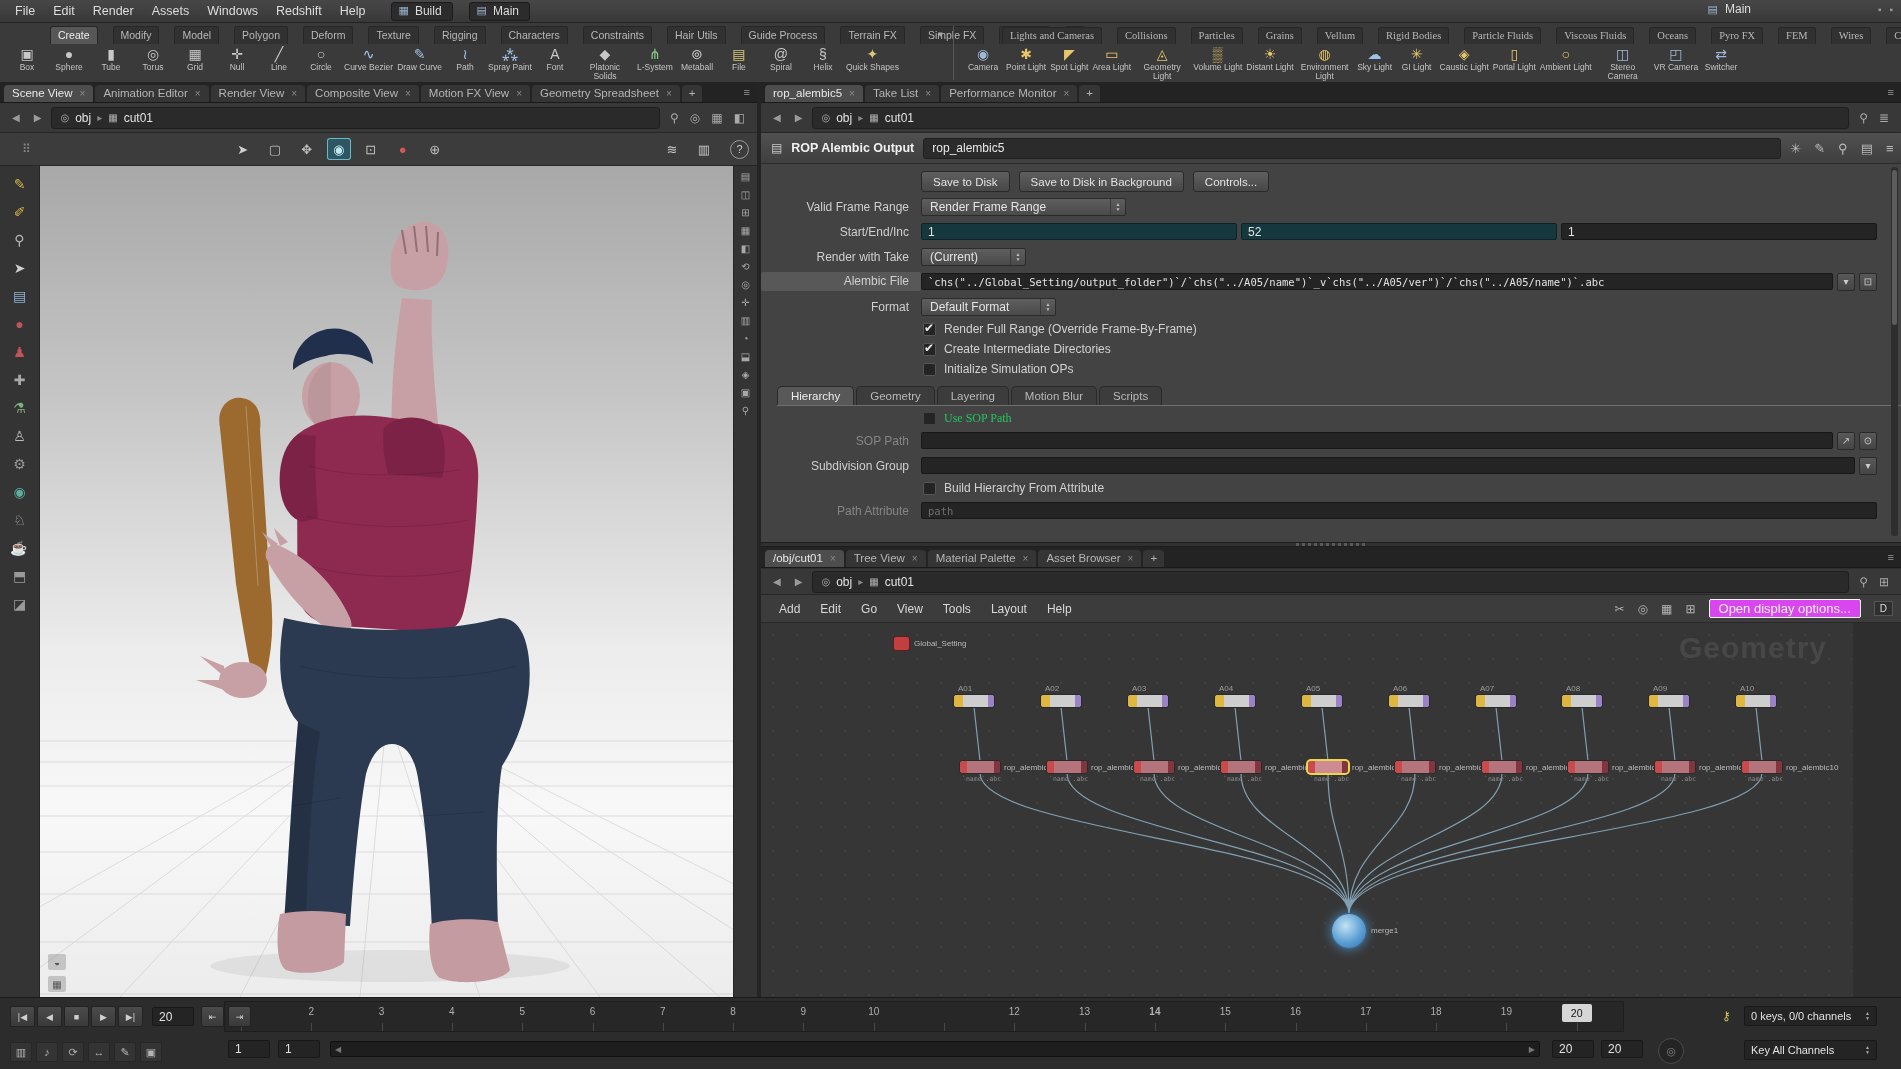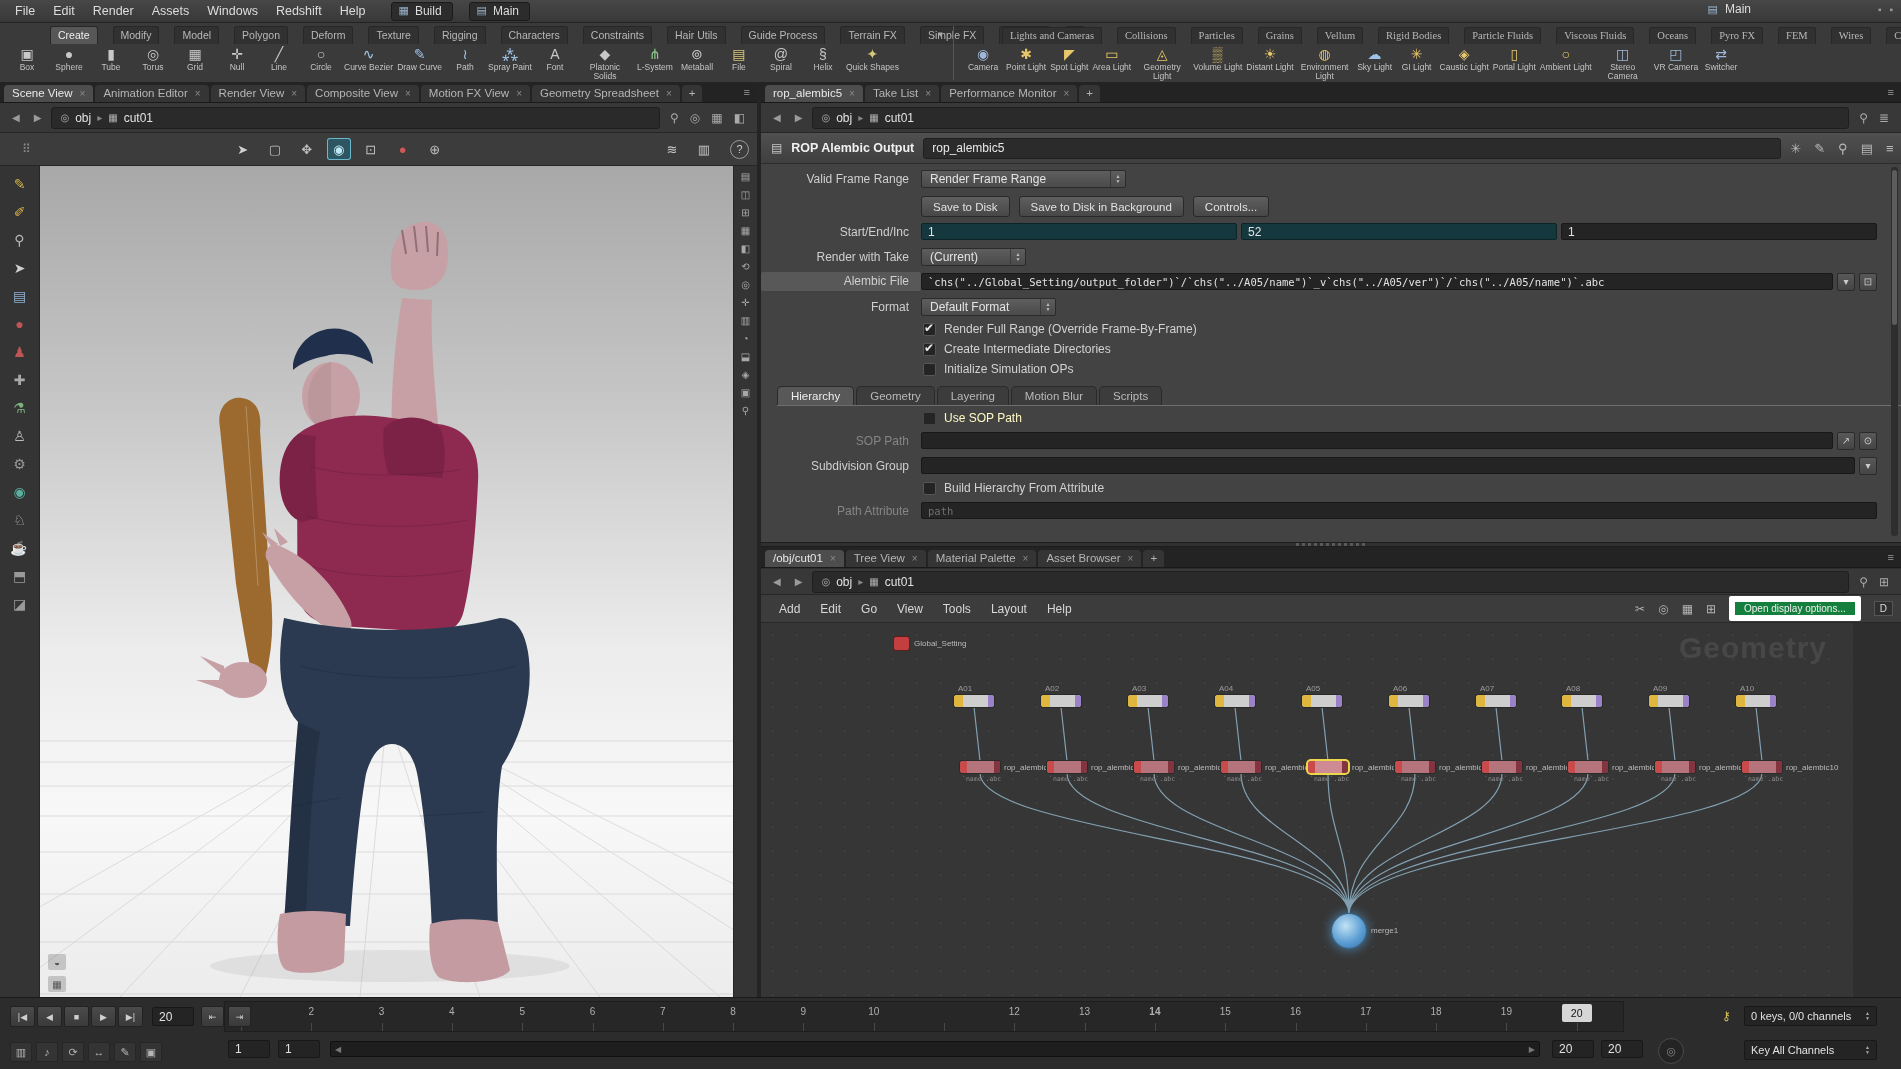--- a/index.html
+++ b/index.html
@@ -108,42 +108,42 @@
   .arr{display:flex;flex-direction:column;justify-content:center;align-items:center;margin-left:8px;
        border-left:1px solid #3a3a3a;height:100%;width:14px;color:#c0c0c0;}
   .arr::before{content:"▲";font-size:5px;line-height:5px;}
   .arr::after{content:"▼";font-size:5px;line-height:5px;}
   .hbtn{background:linear-gradient(#5f5f5f,#474747);border:1px solid #292929;border-radius:3px;height:19px;
         padding:0 11px;display:flex;align-items:center;color:#e2e2e2;font-size:11.5px;white-space:nowrap;}
   .checkrow{display:flex;align-items:center;gap:8px;margin:4px 0 0 162px;height:16px;}
   .cb{width:13px;height:13px;background:#242424;border:1px solid #565656;border-radius:2px;position:relative;box-sizing:border-box;}
   .cb.on::after{content:"✔";position:absolute;left:0;top:-3px;font-size:12px;color:#ebebeb;}
   .cblabel{font-size:12px;color:#d2d2d2;white-space:nowrap;}
-  .checkrow.dim .cblabel{color:#fef9c3;}
+  .checkrow.dim .cblabel{color:#22c55e;font-family:Liberation Serif, serif;}
   .checkrow.dim .cb{border-color:#444;}
   #param-tabs{display:flex;align-items:flex-end;margin:9px 0 0 16px;border-bottom:1px solid #6e6e6e;}
   .p2tab{background:#3c3c3c;border:1px solid #2a2a2a;border-bottom:none;border-radius:5px 5px 0 0;
          padding:3px 13px;font-size:11.5px;color:#b9b9b9;margin-right:2px;white-space:nowrap;}
   .p2tab.active{background:#585858;color:#ededed;}
   .mini{width:18px;height:18px;background:linear-gradient(#585858,#454545);border:1px solid #2a2a2a;border-radius:2px;
         display:flex;align-items:center;justify-content:center;font-size:10px;color:#cccccc;box-sizing:border-box;}
   #param-scroll{position:absolute;right:3px;top:34px;bottom:6px;width:7px;background:#2e2e2e;border-radius:3px;}
   #param-scroll .h{position:absolute;top:3px;left:1px;right:1px;height:42%;background:#5c5c5c;border-radius:3px;}
 
   
   #vsplit{left:761px;top:542px;width:1140px;height:5px;background:#303030;border-top:1px solid #1d1d1d;
           border-bottom:1px solid #1d1d1d;box-sizing:border-box;}
   #vsplit .grip{width:70px;height:3px;margin:0 auto;background:repeating-linear-gradient(90deg,#5a5a5a 0 3px,transparent 3px 6px);}
   #net-tabs{left:761px;top:547px;width:1140px;}
   #net-breadcrumb{left:761px;top:569px;width:1140px;height:26px;}
   #net-menubar{left:761px;top:595px;width:1140px;height:28px;background:#3c3c3c;border-bottom:1px solid #282828;
                display:flex;align-items:center;padding:0 8px;box-sizing:border-box;}
   .nmitem{padding:3px 10px;font-size:12px;color:#d8d8d8;}
   #net-menu-icons{margin-left:auto;display:flex;gap:13px;font-size:12px;color:#b5b5b5;align-items:center;}
-  #display-options{background:#15803d;border:6px solid #ffffff;border-radius:2px;padding:1px 9px;font-size:10px;color:#f0f0f0;white-space:nowrap;}
+  #display-options{background:#d946ef;border:1px solid #ffffff;border-radius:2px;padding:1px 9px;font-size:13px;color:#f0f0f0;white-space:nowrap;}
   #net-badge{background:#2f2f2f;border:1px solid #555;padding:1px 5px;font-size:10px;color:#dddddd;}
   #net-canvas{left:761px;top:623px;width:1092px;height:374px;background:#363636;
               background-image:radial-gradient(#3f3f3f 1px,transparent 1.2px);background-size:24px 24px;overflow:hidden;}
   #net-watermark{position:absolute;top:8px;right:26px;font-size:30px;font-weight:bold;color:rgba(225,225,225,0.10);letter-spacing:1px;}
   #net-nodes{position:absolute;left:0;top:0;right:0;bottom:0;}
   .nnode{position:absolute;width:40px;height:12px;border-radius:3px;background:#cecece;box-shadow:0 0 0 1px #2a2a2a;}
   .capl{position:absolute;left:0;top:0;bottom:0;width:9px;border-radius:3px 0 0 3px;background:#dfb63e;}
   .capr{position:absolute;right:0;top:0;bottom:0;width:6px;border-radius:0 3px 3px 0;background:#9b82c8;}
   .nnode.rop{background:#b5737c;}
   .nnode.rop .capl{background:#c94a4a;width:7px;}
@@ -606,36 +606,36 @@
       </div>
       <div class="title-icons" id="param-title-icons">
           <span>✳</span>
           <span>✎</span>
           <span>⚲</span>
           <span>▤</span>
           <span>≡</span>
         </div>
     </div>
 
+    <div class="prow" style="margin-top:7px;">
+      <div class="plabel"></div>
+      <div class="pfields" style="gap:9px;">
+        <div class="hbtn">Save to Disk</div>
+        <div class="hbtn">Save to Disk in Background</div>
+        <div class="hbtn">Controls...</div>
+      </div>
+    </div>
+
     <div class="prow">
       <div class="plabel">Valid Frame Range</div>
       <div class="pfields">
         <div class="dd" style="width:205px;">
           <span class="ddtxt">Render Frame Range</span>
           <span class="arr"></span>
         </div>
-      </div>
-    </div>
-
-    <div class="prow" style="margin-top:7px;">
-      <div class="plabel"></div>
-      <div class="pfields" style="gap:9px;">
-        <div class="hbtn">Save to Disk</div>
-        <div class="hbtn">Save to Disk in Background</div>
-        <div class="hbtn">Controls...</div>
       </div>
     </div>
 
     <div class="prow">
       <div class="plabel">Start/End/Inc</div>
       <div class="pfields">
         <div class="tfield teal grow">1</div>
         <div class="tfield teal grow">52</div>
         <div class="tfield grow">1</div>
       </div>

